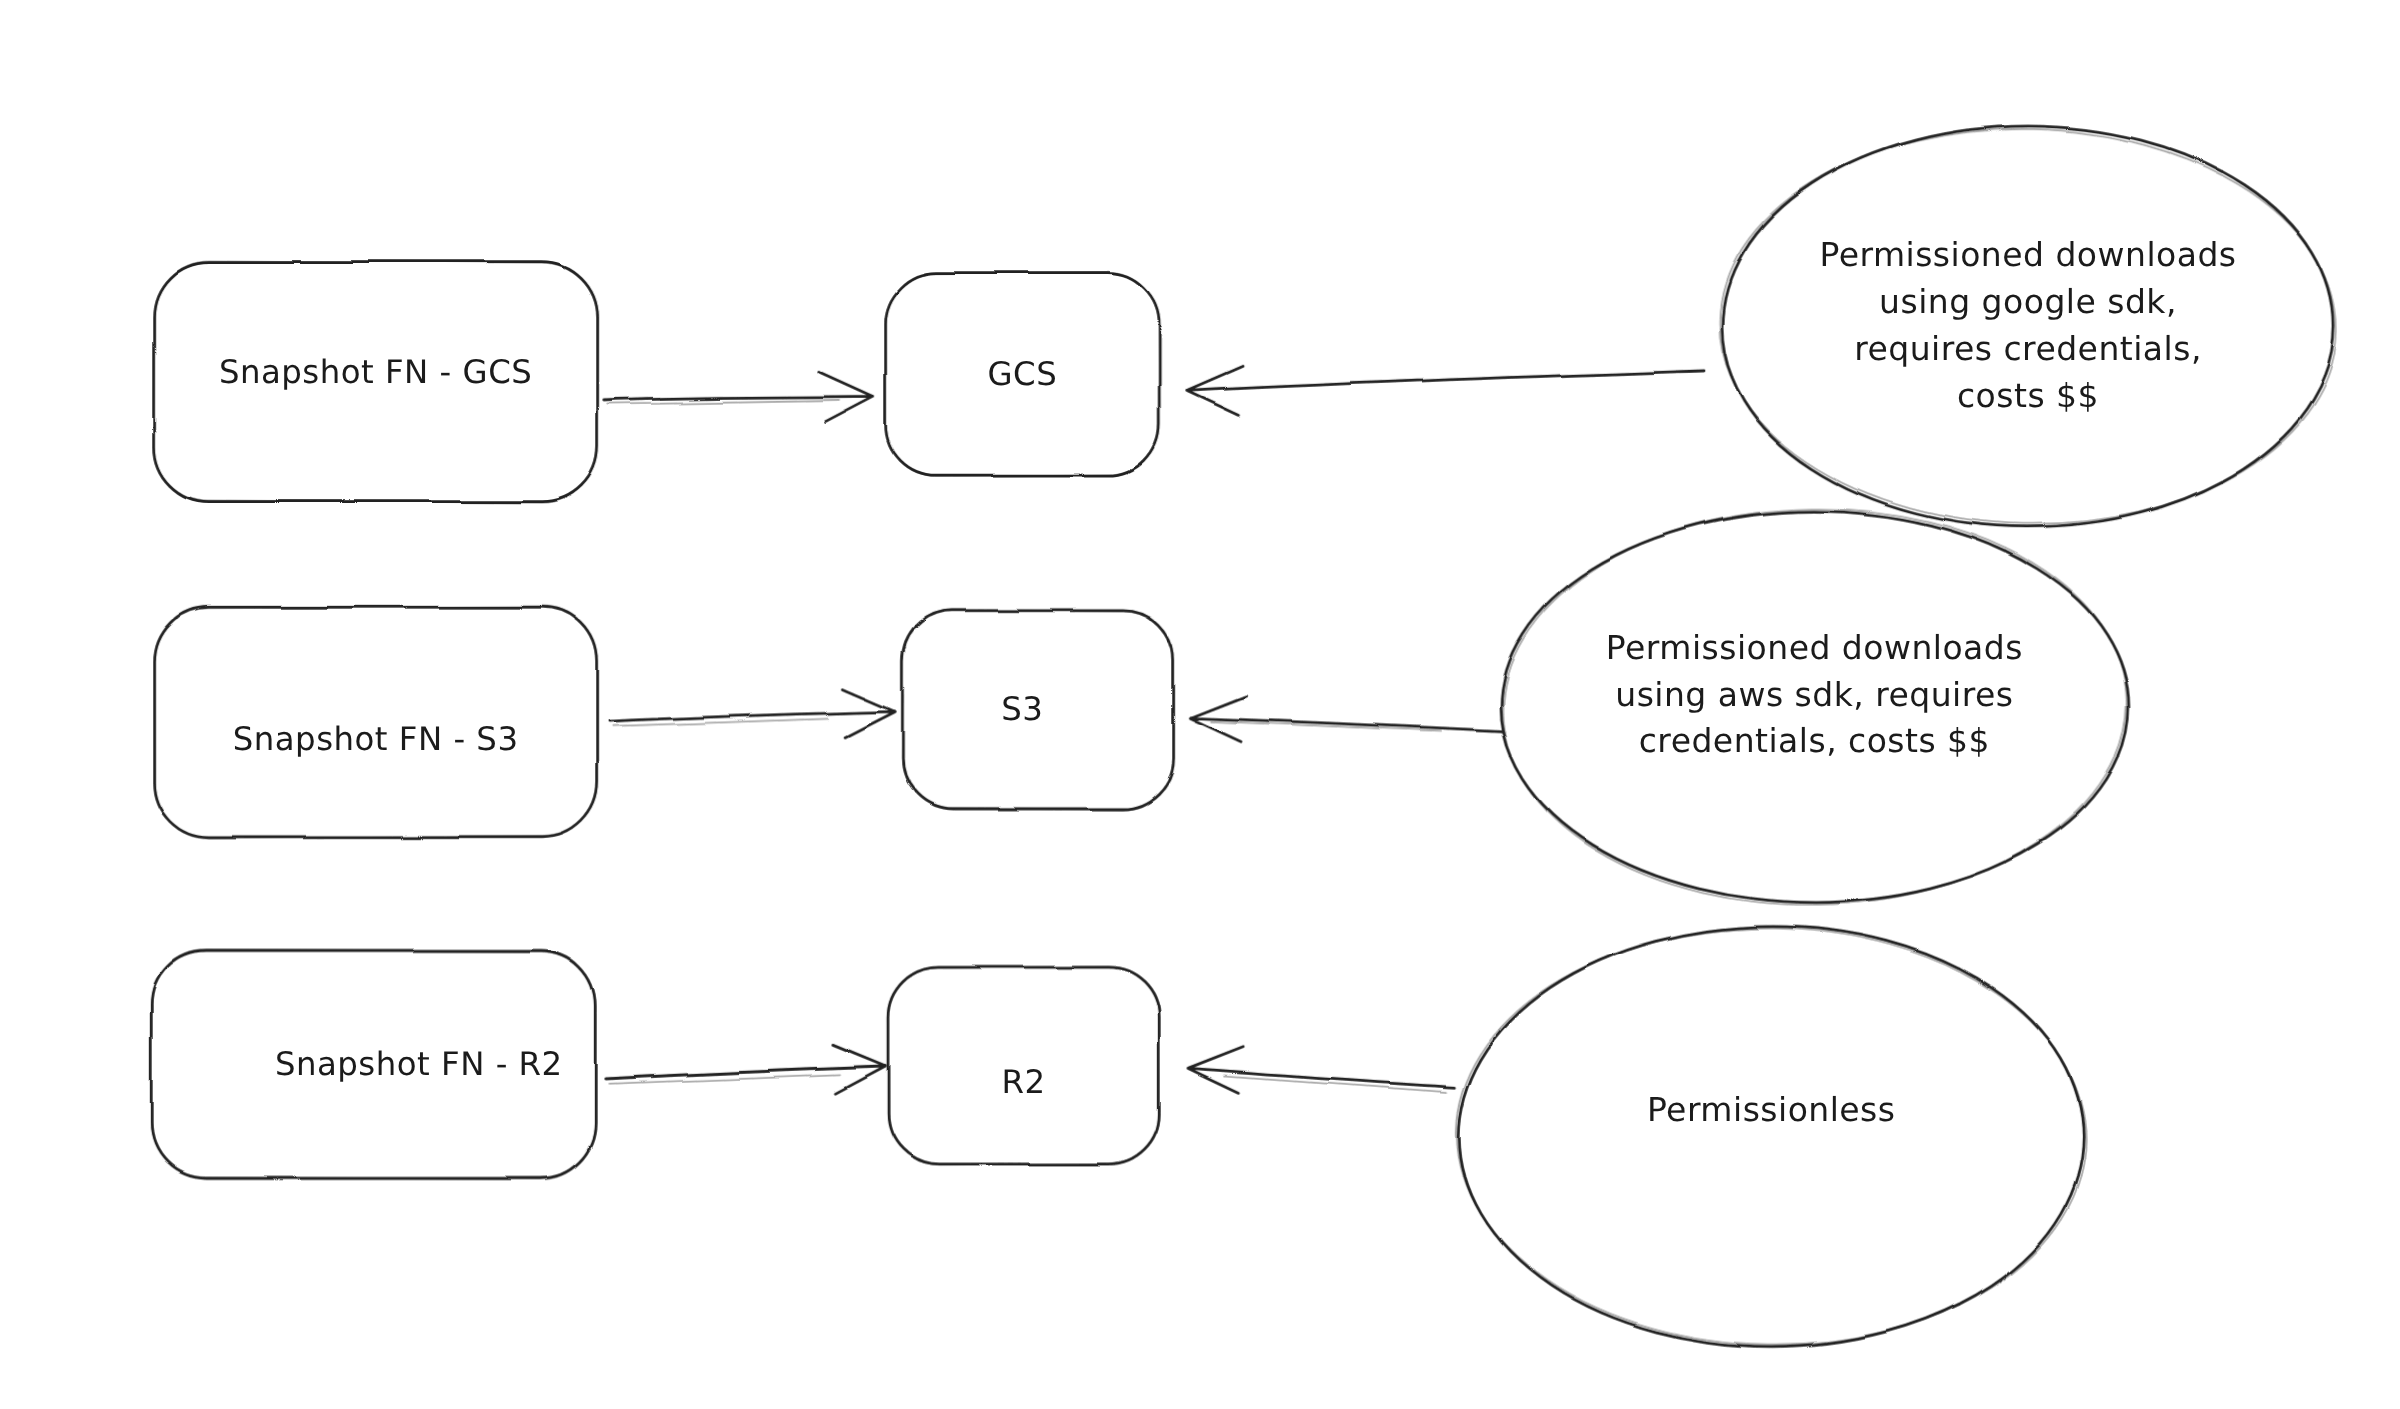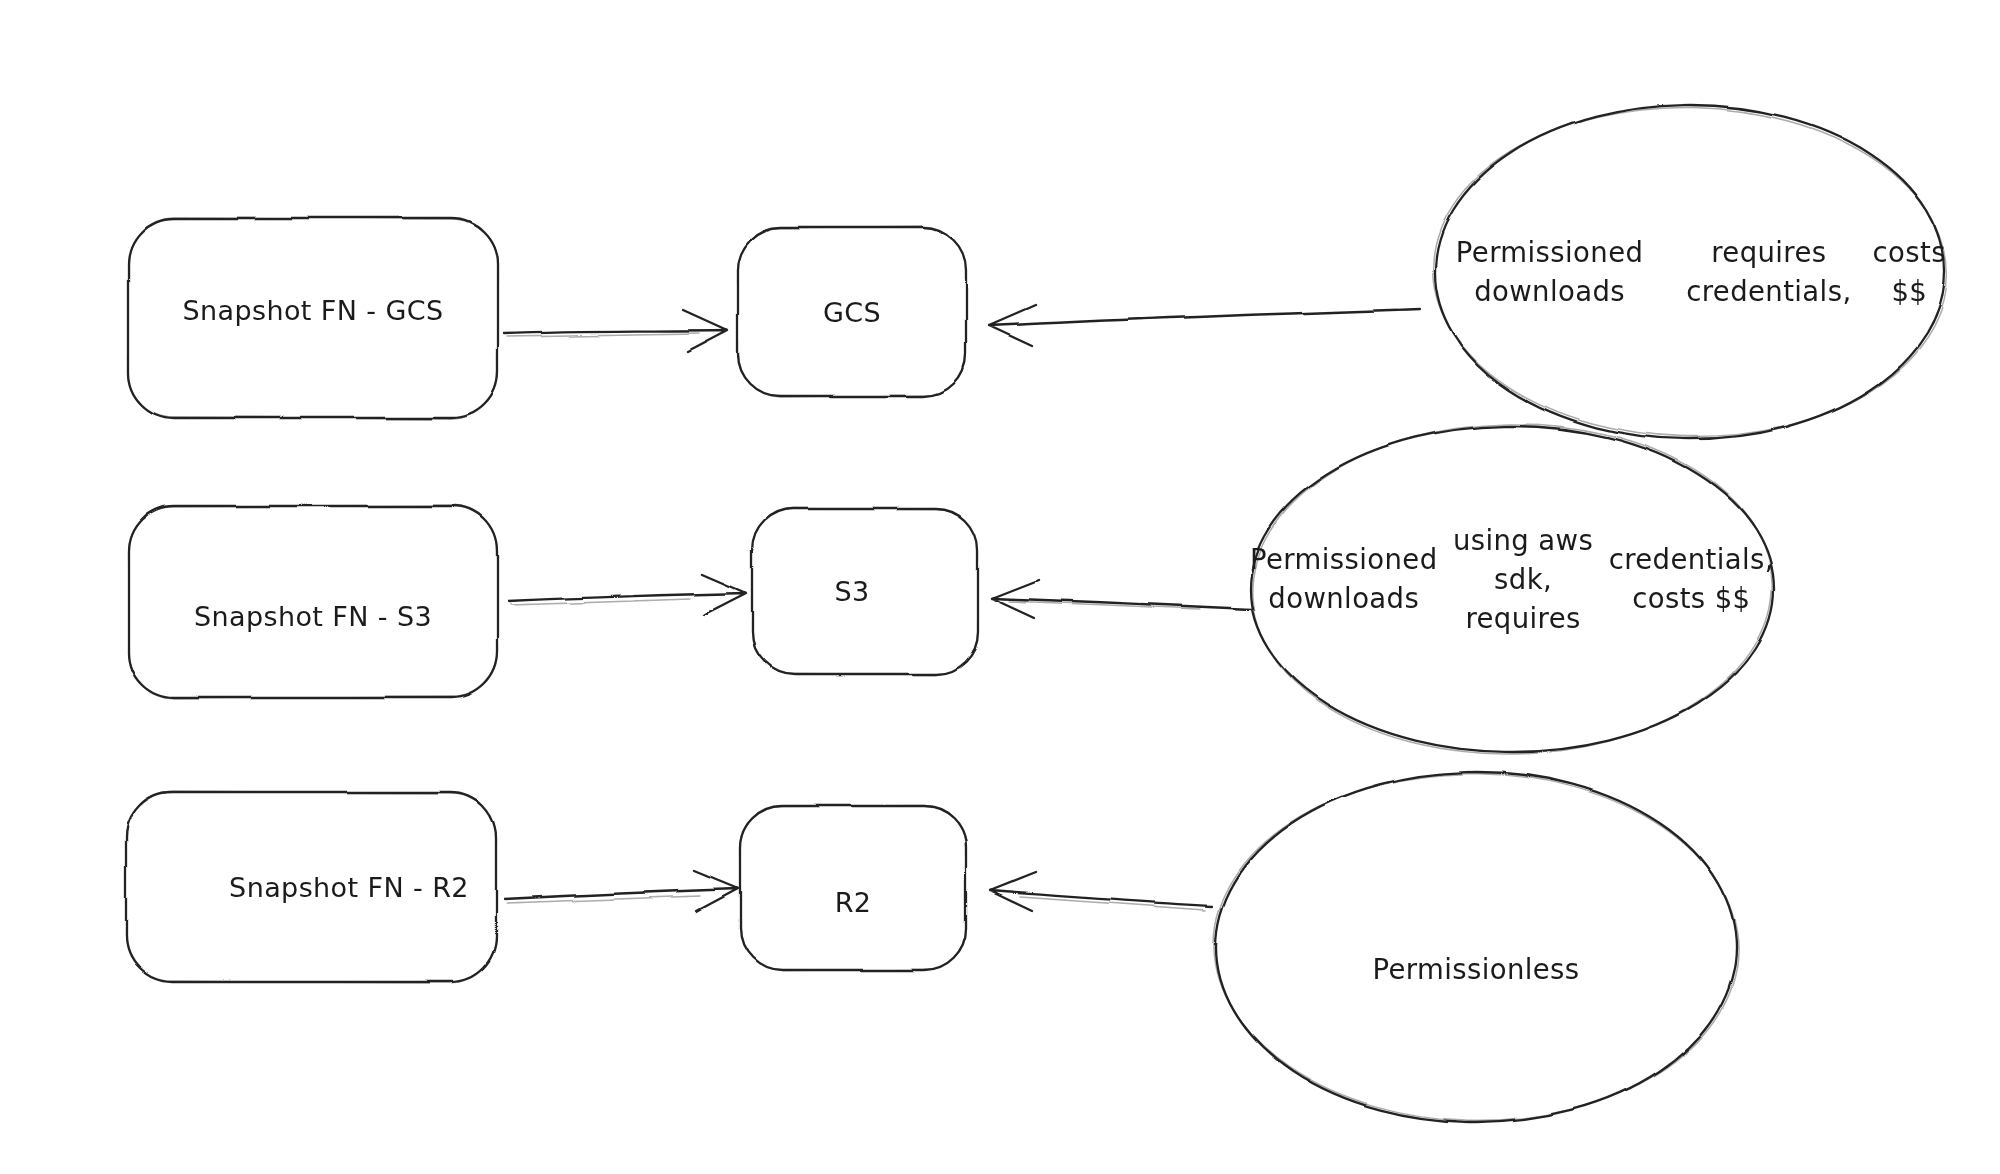--- a/index.html
+++ b/index.html
@@ -43,21 +43,21 @@
     align-items: center;
     justify-content: center;
     text-align: center;
     font-size: 27px;
     letter-spacing: 0.4px;
     white-space: nowrap;
     pointer-events: none;
   }
   .note {
     white-space: normal;
-    flex-direction: row;
+    flex-direction: column;
     font-size: 27.5px;
     line-height: 39px;
   }
   .note span { display: block; }
 </style>
 </head>
 <body>
 
 <div class="stage">
 
@@ -105,31 +105,32 @@
       <path class="echo-stroke" d="M507,903 L700,896"></path>
       <path class="main-stroke" d="M1212,906 C1140,902 1060,896 990,891 M990,891 L1036,873 M990,891 L1032,911"></path>
       <path class="echo-stroke" d="M1205,910 L1020,897"></path>
     </g>
   </svg>
 
   <div class="label" style="left:128px; top:218px; width:370px; height:185px;">Snapshot FN - GCS</div>
   <div class="label" style="left:738px; top:228px; width:228px; height:168px;text-align:center;">GCS</div>
   <div class="label note" style="left:1430px; top:102px; width:520px; height:340px;">
     <span>Permissioned downloads</span>
+    <span>using google sdk,</span>
     <span>requires credentials,</span>
     <span>costs $$</span>
   </div>
 
   <div class="label" style="left:128px; top:520px; width:370px; height:192px;">Snapshot FN - S3</div>
   <div class="label" style="left:752px; top:508px; width:200px; height:166px;">S3</div>
   <div class="label note" style="left:1250px; top:426px; width:524px; height:326px; padding-bottom:20px; box-sizing:border-box;">
     <span>Permissioned downloads</span>
     <span>using aws sdk, requires</span>
     <span>credentials, costs $$</span>
   </div>
 
   <div class="label" style="left:126px; top:792px; width:446px; height:190px;">Snapshot FN - R2</div>
   <div class="label" style="left:740px; top:806px; width:226px; height:192px;">R2</div>
-  <div class="label note" style="left:1216px; top:808px; width:520px; height:350px; padding-bottom:28px; box-sizing:border-box;gap:12px;">
+  <div class="label note" style="left:1216px; top:764px; width:520px; height:350px; padding-bottom:28px; box-sizing:border-box;gap:12px;">
     <span>Permissionless</span>
   </div>
 
 </div>
 
 </body></html>

